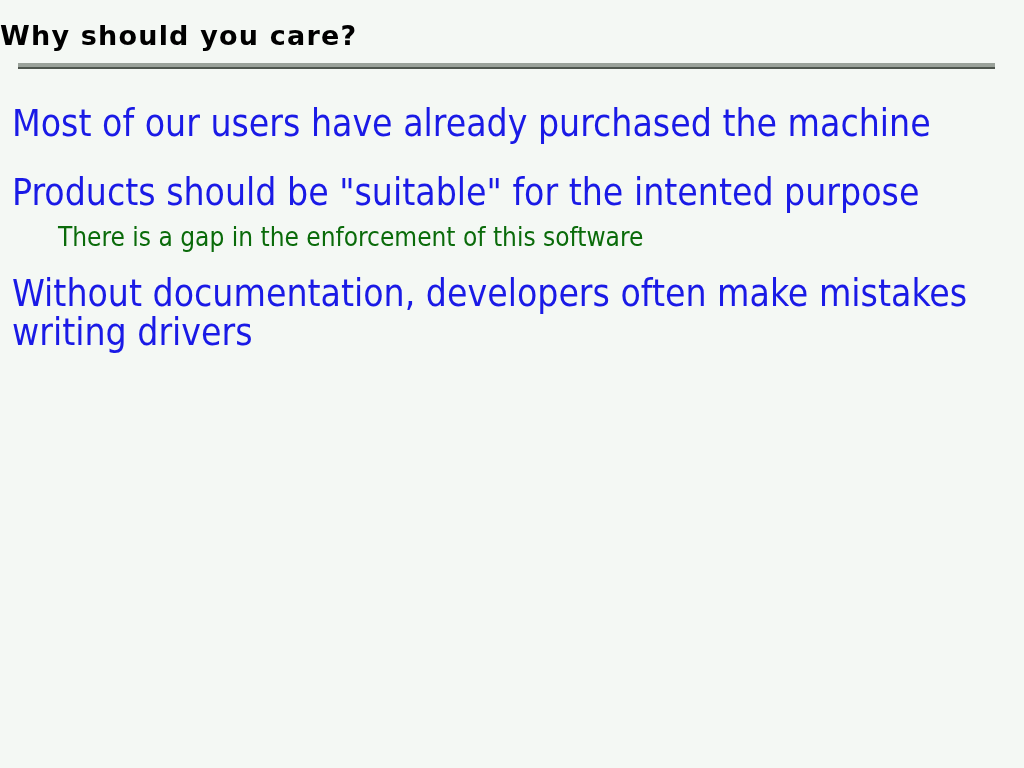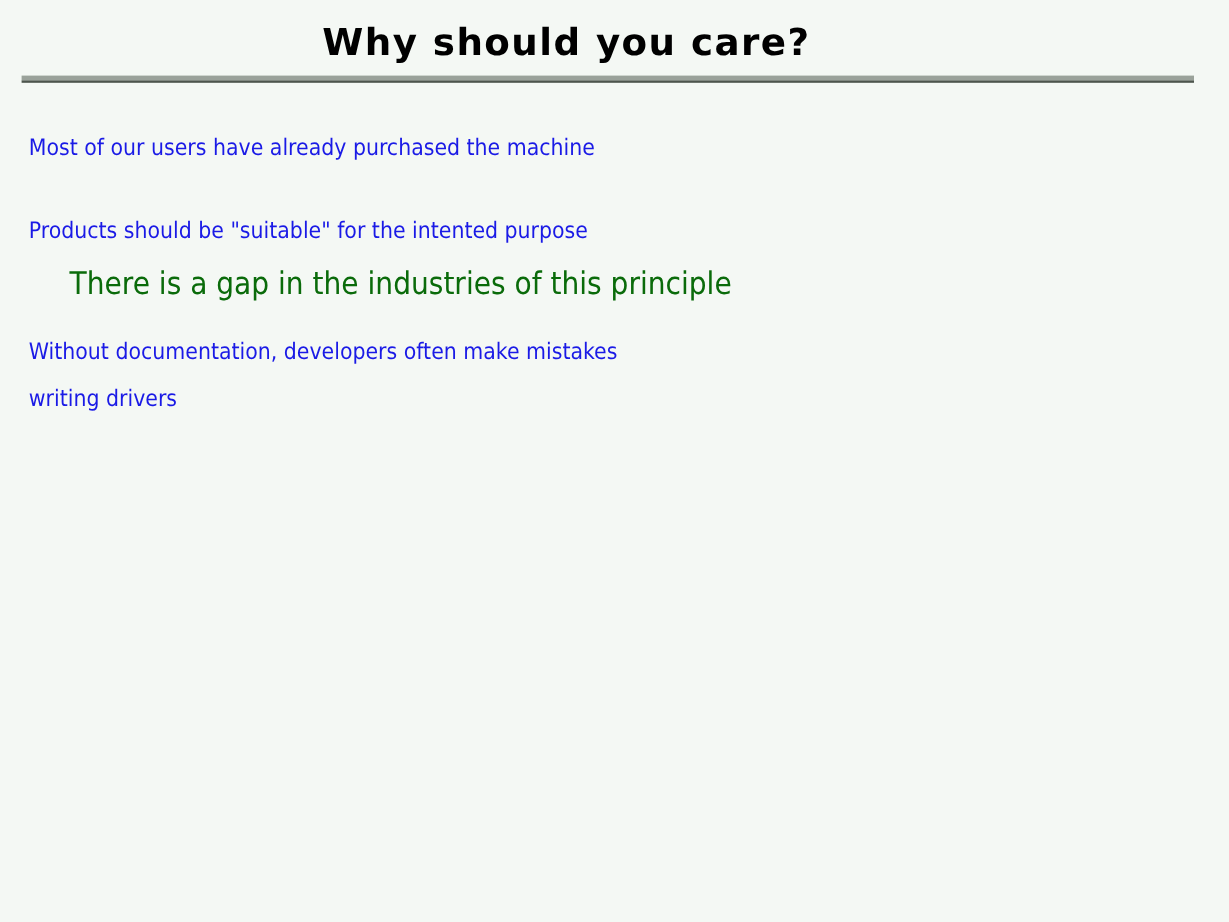--- a/index.html
+++ b/index.html
@@ -21,24 +21,24 @@
     height: 768px;
     box-sizing: border-box;
   }
 
   
   .slide-title {
     position: absolute;
     left: 0;
     top: 20px;
     width: 944px;
-    text-align: center;
+    text-align: left;
     font-family: "DejaVu Sans", sans-serif;
     font-weight: bold;
-    font-size: 31px;
+    font-size: 27px;
     letter-spacing: 1.2px;
     color: #000000;
     line-height: 32px;
     white-space: nowrap;
   }
 
   
   .title-rule {
     position: absolute;
     left: 18px;
@@ -65,22 +65,22 @@
 
   .line {
     font-family: "DejaVu Sans Condensed", "DejaVu Sans", sans-serif;
     font-stretch: condensed;
     font-size: 27px;
     line-height: 39px;
     white-space: pre-wrap;
   }
 
   .lvl1 {
-    margin-left: 24px;
-    font-size: 19px;
+    margin-left: 12px;
+    font-size: 37px;
   }
   .lvl2 {
     margin-left: 58px;
     font-size: 26px;
     line-height: 38px;
   }
 
   .c-blue  { color: #1a1ae6; }
   .c-green { color: #0a6b0a; }
   .c-black { color: #0a0a0a; }
@@ -105,21 +105,21 @@
   <div class="body-area">
 
     <div class="line lvl1 c-blue">Most of our users have already purchased the machine</div>
 
     <div class="sp-xl"></div>
 
     <div class="line lvl1 c-blue">Products should be "suitable" for the intented purpose</div>
 
     <div class="sp-sm"></div>
 
-    <div class="line lvl2 c-green">There is a gap in the industries of this principle</div>
+    <div class="line lvl2 c-green">There is a gap in the enforcement of this software</div>
 
     <div class="sp-md"></div>
 
 
     <div class="sp-sm"></div>
 
     <div class="line lvl1 c-blue">Without documentation, developers often make mistakes
 writing drivers</div>
 
     <div class="sp-xxl"></div>

